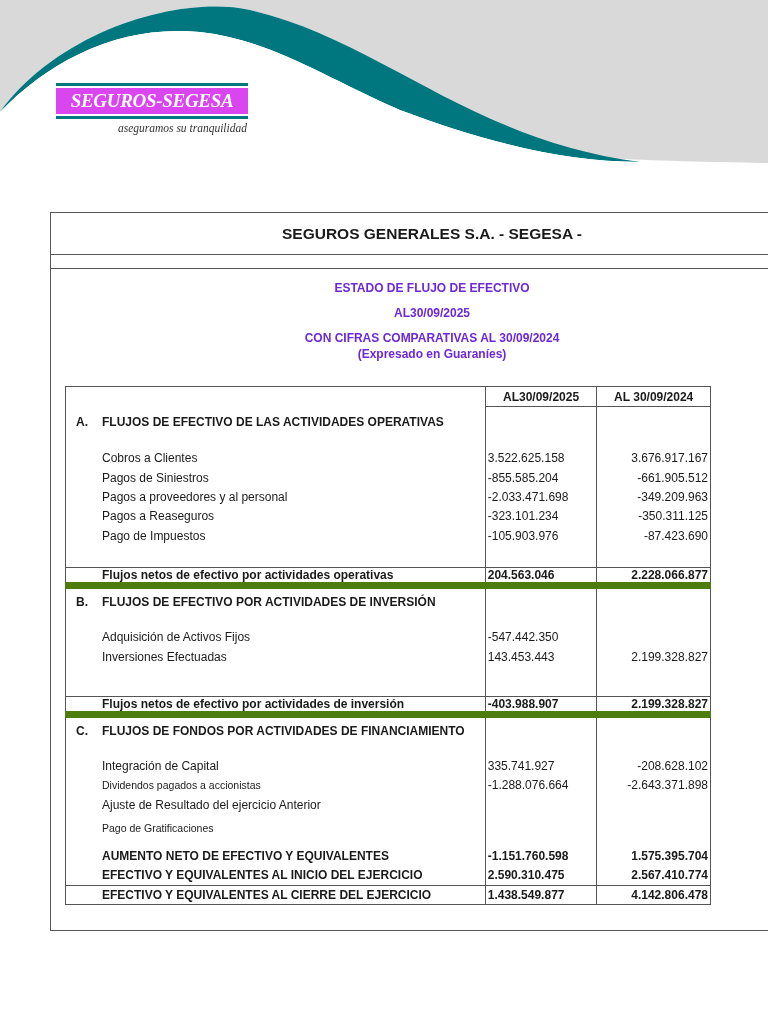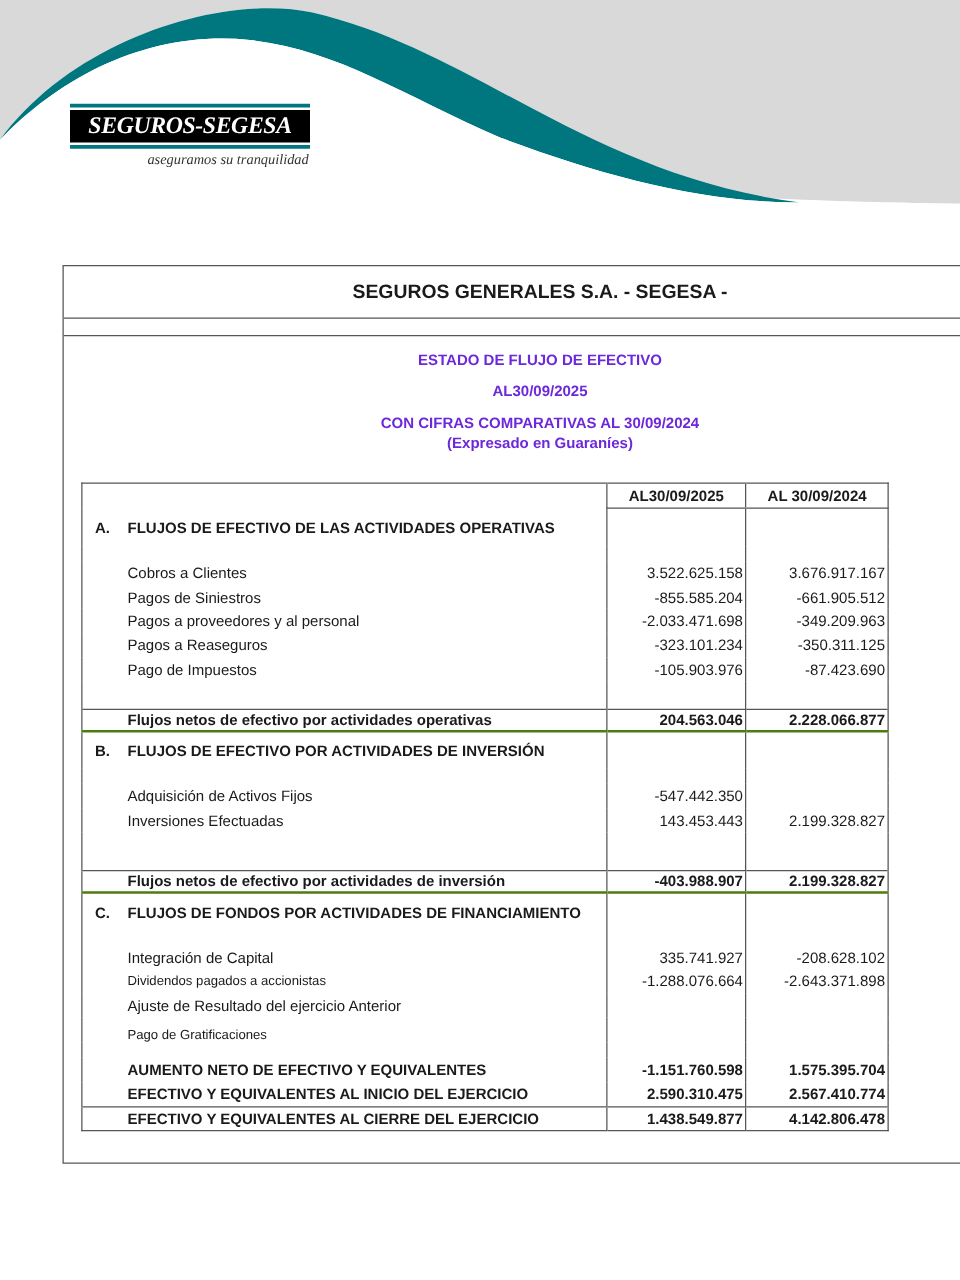--- a/index.html
+++ b/index.html
@@ -6,21 +6,21 @@
     html, body { width: 768px; height: 1024px; background: #ffffff; overflow: hidden; }
     body { position: relative; font-family: "Liberation Sans", sans-serif; color: #1a1a1a; }
 
     .header-art { position: absolute; left: 0; top: 0; width: 768px; height: 180px; }
 
     .logo { position: absolute; left: 56px; top: 83px; width: 192px; }
     .logo-bar { height: 3px; background: #00767e; }
     .logo-bar.top { margin-bottom: 2px; }
     .logo-bar.bottom { margin-top: 2px; }
     .logo-main {
-      background: #000000; color: #ffffff; height: 26px; line-height: 26px;
+      background: #d946ef; color: #ffffff; height: 26px; line-height: 26px;
       font-family: "Liberation Serif", serif; font-style: italic; font-weight: bold;
       font-size: 19px; text-align: center; letter-spacing: -0.3px;
     }
     .logo-tag {
       font-family: "Liberation Serif", serif; font-style: italic;
       font-size: 11.5px; color: #333; text-align: right; margin-top: 3px; padding-right: 1px;
     }
 
     .doc-frame {
       position: absolute; left: 50px; top: 212px; width: 764px; height: 719px;
@@ -38,32 +38,32 @@
     .t2 { height: 24px; line-height: 26px; }
     .t3 { height: 20px; line-height: 28px; }
     .t4 { height: 20px; line-height: 20px; }
 
     .fin-table {
       position: absolute; left: 14px; top: 173px; width: 646px;
       border-collapse: collapse; font-size: 12px;
     }
     .fin-table td { padding: 0 2px; height: 19.4px; vertical-align: middle; white-space: nowrap; }
     .fin-table .c-label { width: 420px; border-left: 1px solid #555; }
-    .fin-table .c-v1 { width: 112px; text-align: right; border-left: 1px solid #555; }
+    .fin-table .c-v1 { width: 112px; border-left: 1px solid #555; }
     .fin-table .c-v2 { width: 114px; text-align: right; border-left: 1px solid #555; border-right: 1px solid #555; }
     .fin-table tr.hdr td { height: 20px; border-top: 1px solid #555; border-bottom: 1px solid #555; font-weight: bold; text-align: center; }
     .fin-table tr.hdr td.c-label { border-bottom: none; }
     .fin-table tr.section td { height: 30px; font-weight: bold; }
     .fin-table tr.section .c-label { padding-left: 10px; }
     .fin-table tr.section .c-label .letter { display: inline-block; width: 26px; }
     .fin-table tr.item .c-label { padding-left: 36px; }
     .fin-table tr.item.small .c-label { font-size: 10.5px; }
     .fin-table tr.spacer td { height: 12px; }
     .fin-table tr.spacer.tall td { height: 22px; }
-    .fin-table tr.total td { font-weight: bold; border-top: 1px solid #555; border-bottom: 2px solid #4d7c0f; height: 18px; }
+    .fin-table tr.total td { font-weight: bold; border-top: 1px solid #555; border-bottom: 7px solid #4d7c0f; height: 18px; }
     .fin-table tr.total .c-label { padding-left: 36px; }
     .fin-table tr.bold-item td { font-weight: bold; }
     .fin-table tr.bold-item .c-label { padding-left: 36px; }
     .fin-table tr.final td { font-weight: bold; border-top: 1px solid #555; border-bottom: 1px solid #555; height: 19px; }
     .fin-table tr.final .c-label { padding-left: 36px; }
   </style>
 </head>
 <body>
 
 <svg class="header-art" viewBox="0 0 768 180" width="768" height="180" xmlns="http://www.w3.org/2000/svg">

